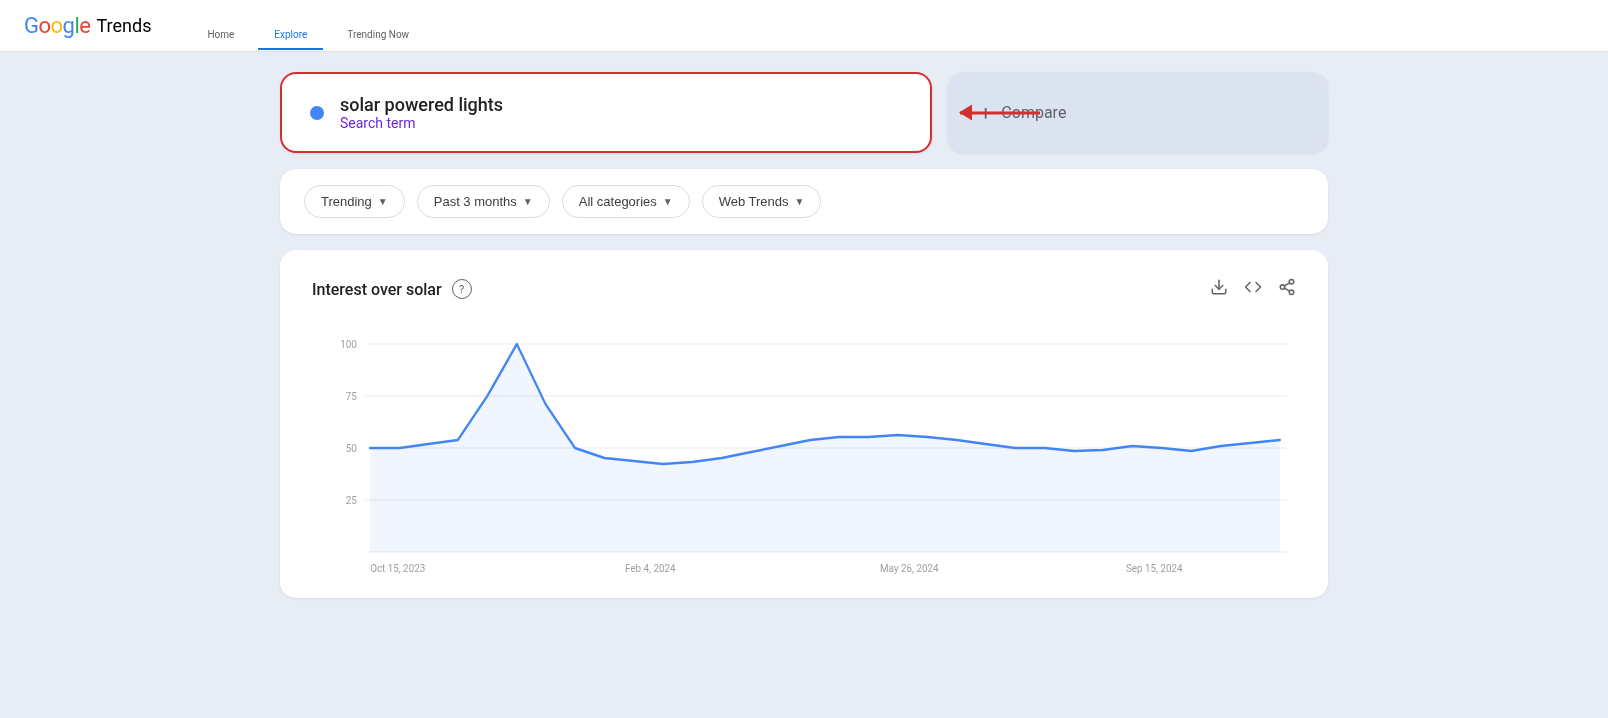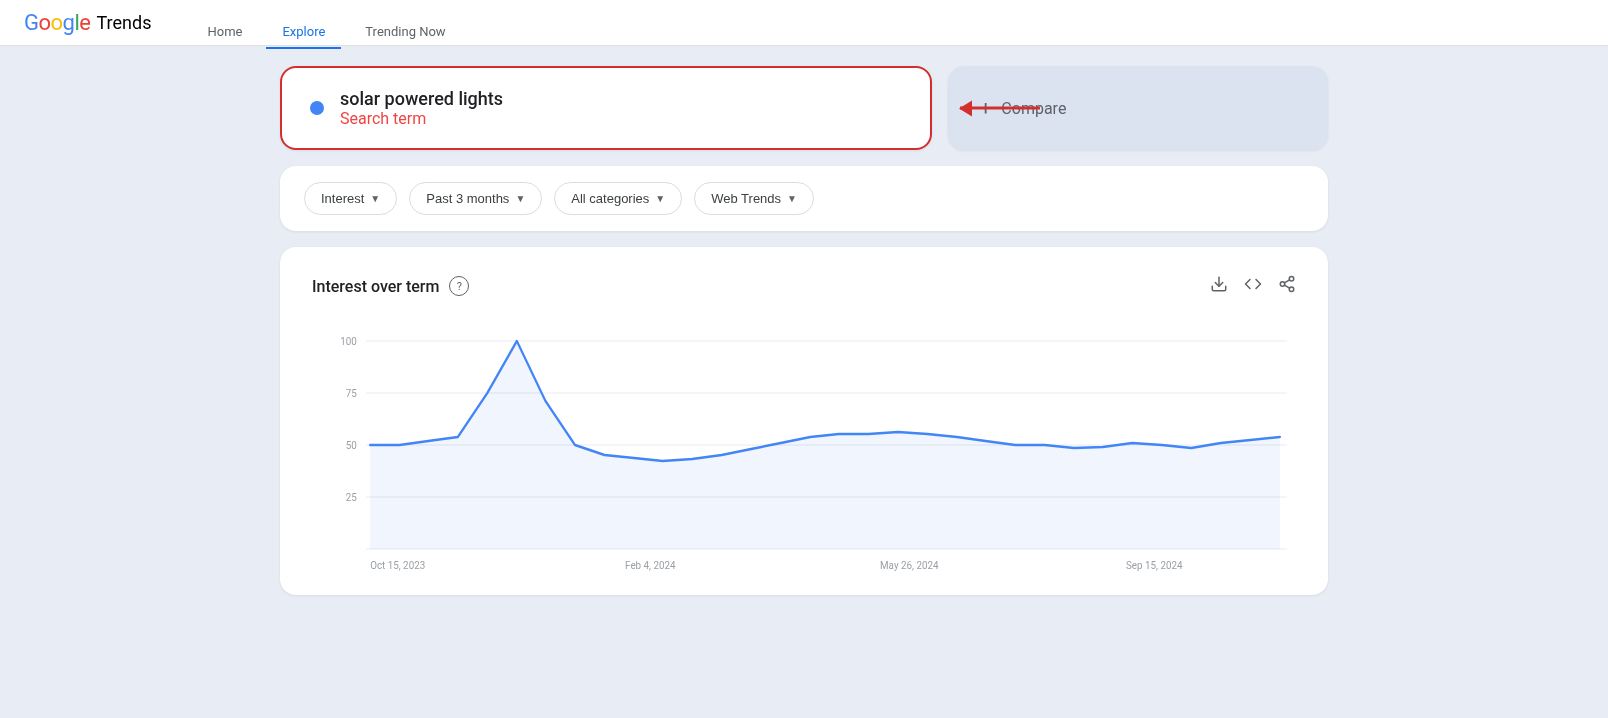--- a/index.html
+++ b/index.html
@@ -6,21 +6,21 @@
     body {
       font-family: 'Google Sans', Roboto, Arial, sans-serif;
       background: #e8edf5;
       min-height: 718px;
       width: 1608px;
     }
 
     
     .header {
       background: #fff;
-      height: 46px;
+      height: 52px;
       display: flex;
       align-items: center;
       padding: 0 24px;
       gap: 32px;
       border-bottom: 1px solid #e0e0e0;
     }
     .logo {
       display: flex;
       align-items: center;
       gap: 6px;
@@ -41,21 +41,21 @@
       color: #000000;
       font-weight: 400;
     }
     .nav {
       display: flex;
       gap: 8px;
       margin-left: 8px;
     }
     .nav-item {
       padding: 8px 16px;
-      font-size: 13px;
+      font-size: 10px;
       color: #5f6368;
       cursor: pointer;
       border-radius: 4px;
       text-decoration: none;
       margin-top: 20px;
     }
     .nav-item.active {
       color: #1a73e8;
       border-bottom: 2px solid #1a73e8;
       border-radius: 0;
@@ -100,22 +100,22 @@
     .search-text {
       display: flex;
       flex-direction: column;
     }
     .search-term {
       font-size: 18px;
       color: #202124;
       font-weight: 500;
     }
     .search-label {
-      font-size: 16px;
-      color: #ef4444;
+      font-size: 14px;
+      color: #6d28d9;
     }
 
     
     .arrow-annotation {
       position: absolute;
       right: -110px;
       top: 50%;
       transform: translateY(-50%);
       display: flex;
       align-items: center;
@@ -290,41 +290,41 @@
     </div>
 
     <div class="compare-box">
       <span class="compare-plus">+</span>
       <span class="compare-text">Compare</span>
     </div>
   </div>
 
   <div class="filter-row">
     <button class="filter-btn">
-      <span>Interest</span>
+      <span>Trending</span>
       <span class="chevron">▼</span>
     </button>
     <button class="filter-btn">
       <span>Past 3 months</span>
       <span class="chevron">▼</span>
     </button>
     <button class="filter-btn">
       <span>All categories</span>
       <span class="chevron">▼</span>
     </button>
     <button class="filter-btn">
       <span>Web Trends</span>
       <span class="chevron">▼</span>
     </button>
   </div>
 
   <div class="chart-card">
     <div class="chart-header">
       <div class="chart-title-row">
-        <span class="chart-title">Interest over term</span>
+        <span class="chart-title">Interest over solar</span>
         <div class="help-icon">?</div>
       </div>
       <div class="chart-actions">
         <span class="chart-action-icon">
           <svg width="18" height="18" viewBox="0 0 24 24" fill="none" stroke="#5f6368" stroke-width="2" stroke-linecap="round" stroke-linejoin="round">
               <path d="M21 15v4a2 2 0 0 1-2 2H5a2 2 0 0 1-2-2v-4"></path>
               <polyline points="7 10 12 15 17 10"></polyline>
               <line x1="12" y1="15" x2="12" y2="3"></line>
             </svg>
         </span>

